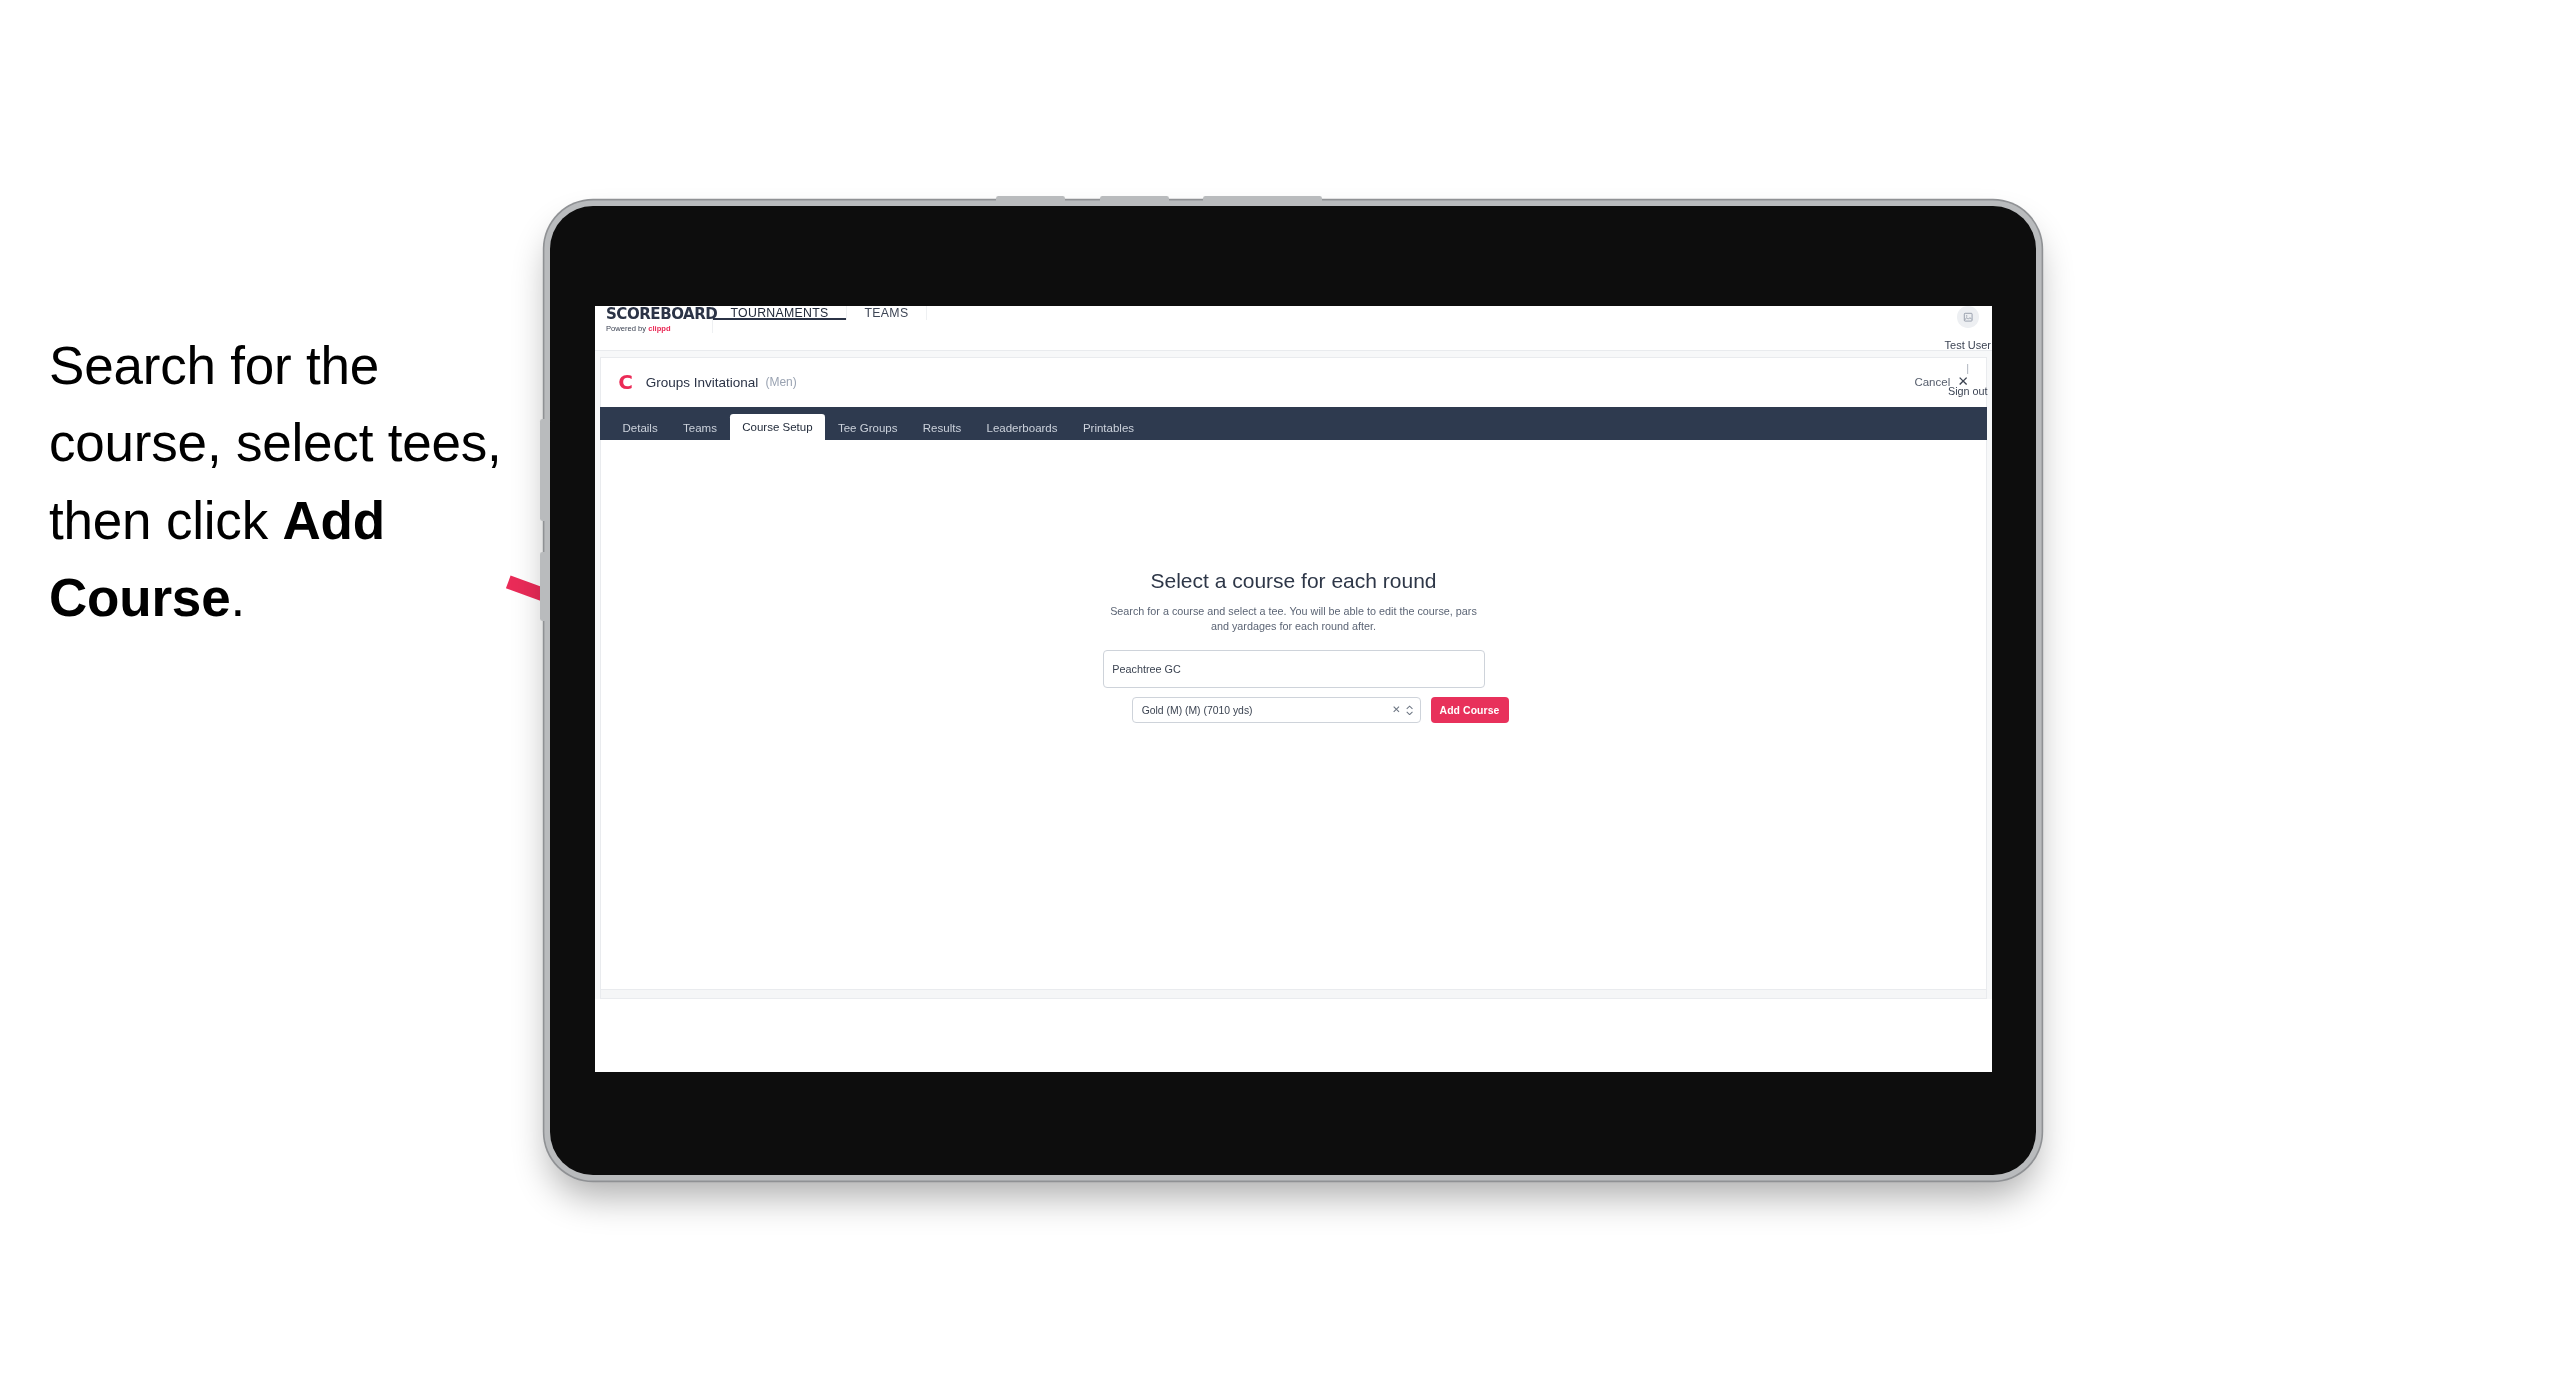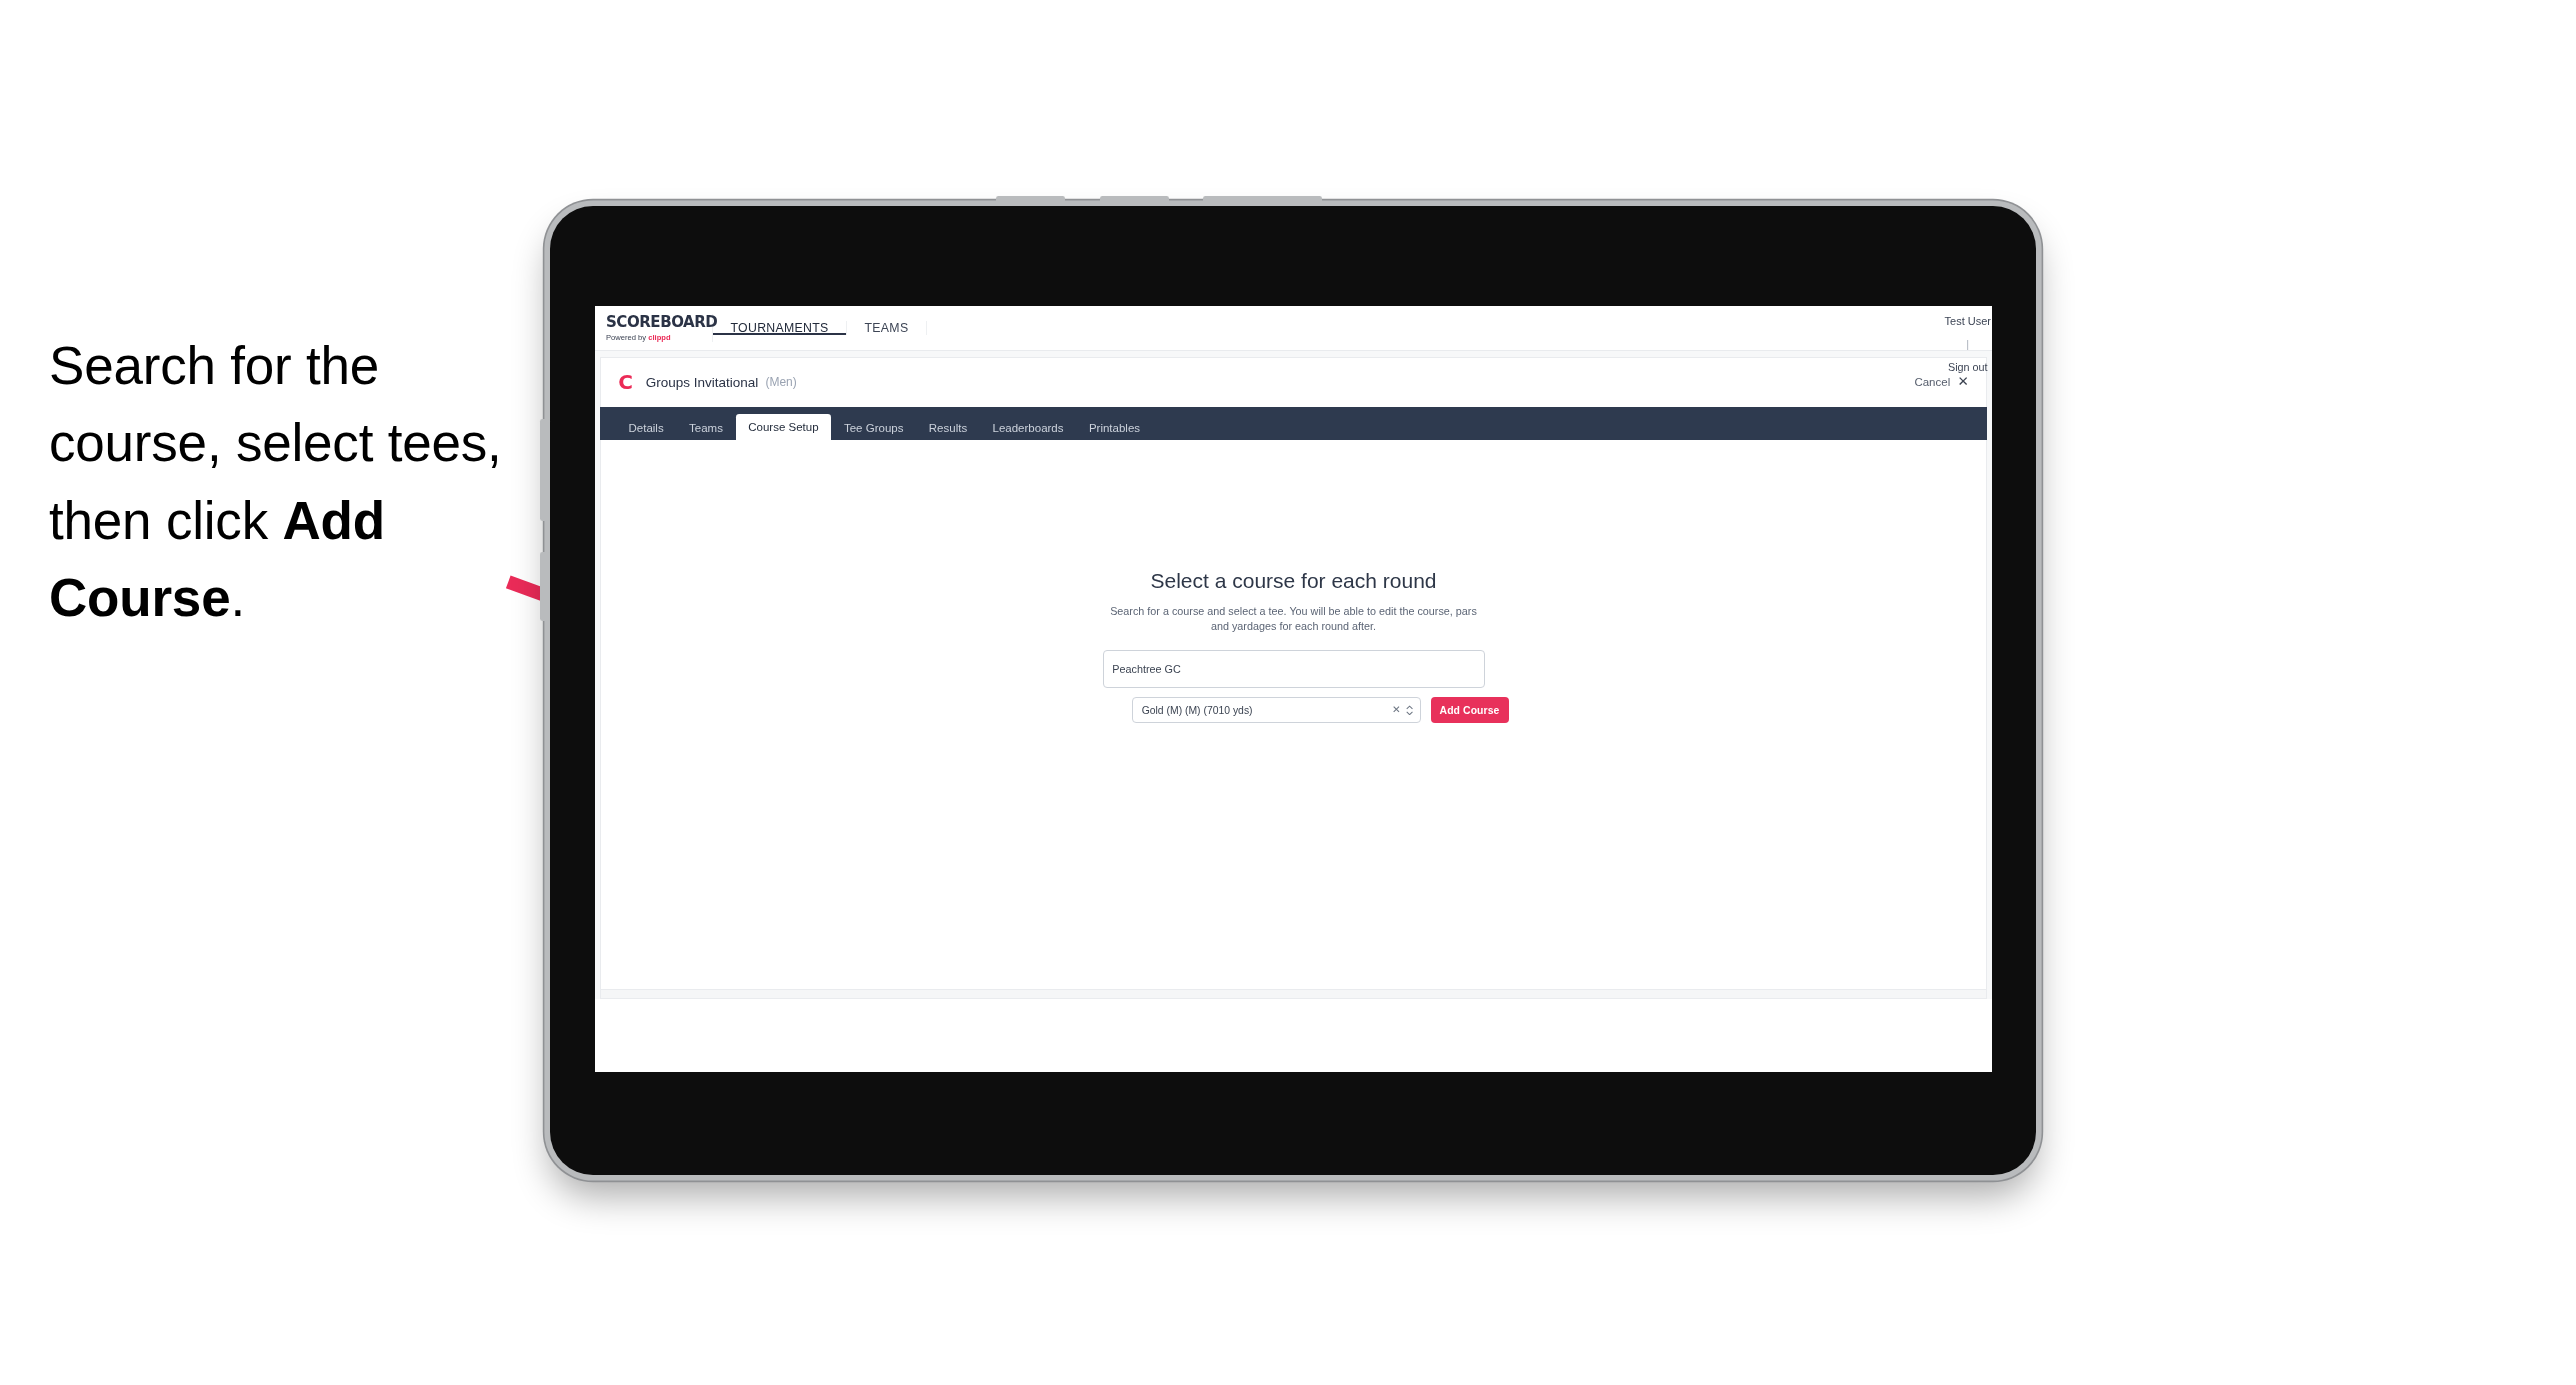--- a/index.html
+++ b/index.html
@@ -106,21 +106,21 @@
     background: #ffffff;
     overflow: hidden;
   }
 
   
   .appbar {
     height: 45px;
     background: #ffffff;
     border-bottom: 0.8px solid #e9ebee;
     display: flex;
-    align-items: center;
+    align-items: flex-start;
     position: relative;
   }
   .brand {
     width: 118px;
     display: flex;
     flex-direction: column;
     justify-content: center;
     padding-left: 11px;
     border-right: 0.8px solid #eef0f2;
   }
@@ -228,21 +228,21 @@
   }
   .cancel-text { font-size: 11.5px; color: #555d6c; }
   .cancel-x { font-size: 13.5px; color: #3b4250; line-height: 1; }
 
   
   .tabs {
     background: #2e3a4f;
     height: 33px;
     display: flex;
     align-items: flex-end;
-    padding-left: 16px;
+    padding-left: 10px;
     margin: 0 4.8px;
   }
   .tab {
     font-size: 11.5px;
     color: #ccd2dc;
     padding: 0 12.7px;
     height: 24px;
     display: flex;
     align-items: center;
     cursor: pointer;

